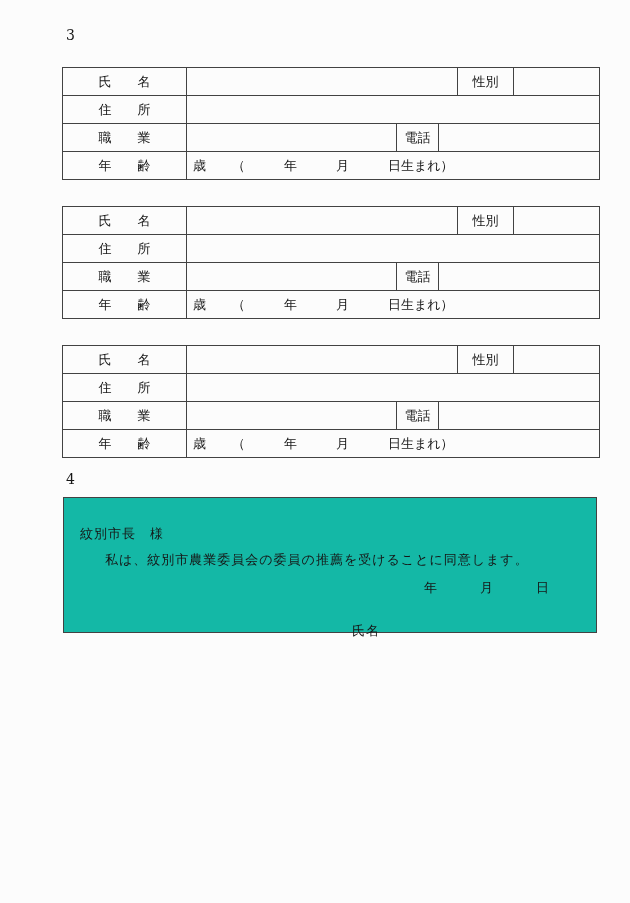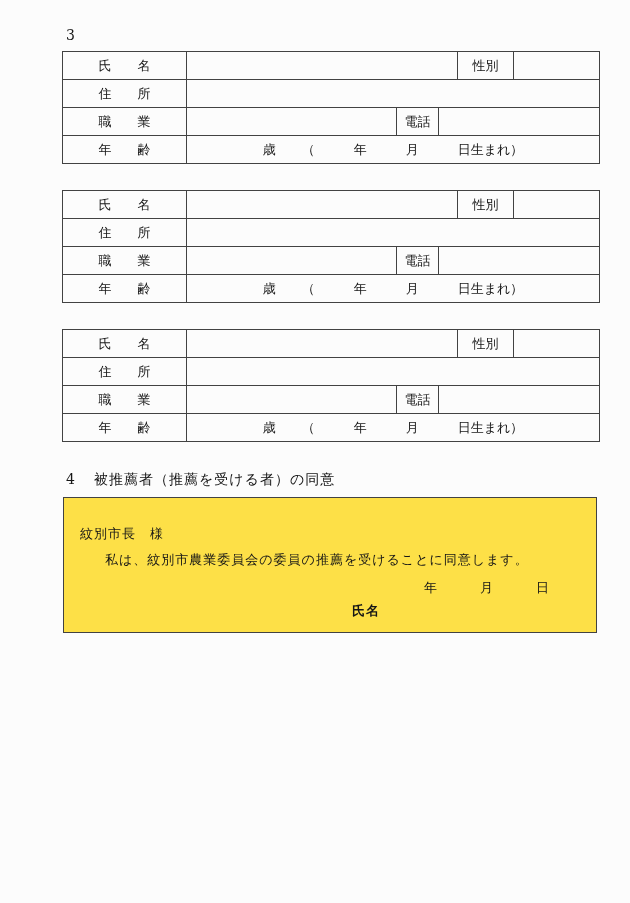--- a/index.html
+++ b/index.html
@@ -26,52 +26,53 @@
   .heading-3 { top: 27px; }
   .heading-4 { top: 471px; }
 
   table.rec {
     position: absolute;
     left: 62px;
     width: 537px;
     border-collapse: collapse;
     table-layout: fixed;
     font-size: 13px;
+    margin-top: 16px;
   }
   .rec-1 { top: 51px; }
   .rec-2 { top: 190px; }
   .rec-3 { top: 329px; }
   table.rec td {
     border: 1px solid #424242;
     height: 28px;
     padding: 0 6px;
     white-space: pre;
     overflow: hidden;
     vertical-align: middle;
   }
   td.lbl { text-align: center; padding: 0; }
-  td.age-line { text-align: center; padding: 0; }
+  td.age-line { padding: 0; }
 
   .consent-box {
     position: absolute;
     left: 63px; top: 497px;
     width: 534px; height: 136px;
     border: 1px solid #424242;
-    background: #fde047;
+    background: #14b8a6;
     font-size: 13px;
   }
   .consent-box .line {
     position: absolute;
     white-space: pre;
     letter-spacing: 1px;
   }
   .consent-addressee { left: 16px;  top: 27px; }
   .consent-statement { left: 41px;  top: 53px; text-align: right; }
   .consent-date      { left: 340px; top: 81px; margin-left: 20px; }
-  .consent-name      { left: 288px; top: 104px; font-weight: bold; }
+  .consent-name      { left: 288px; top: 124px; }
 </style>
 </head>
 <body>
 
 <div class="page">
 
   <div class="heading heading-3">
     <span class="num">3</span>
   </div>
 
@@ -169,21 +170,20 @@
     </tr>
     <tr>
       <td class="lbl">年　　齢</td>
       <td colspan="5" class="age-line">歳　　（　　　年　　　月　　　日生まれ）</td>
     </tr>
   </tbody>
     </table>
 
   <div class="heading heading-4">
     <span class="num">4</span>
-    <span>被推薦者（推薦を受ける者）の同意</span>
   </div>
 
   <div class="consent-box">
     <div class="line consent-addressee">紋別市長　様</div>
     <div class="line consent-statement">私は、紋別市農業委員会の委員の推薦を受けることに同意します。</div>
     <div class="line consent-date">年　　　月　　　日</div>
     <div class="line consent-name">氏名</div>
   </div>
 
 </div>

